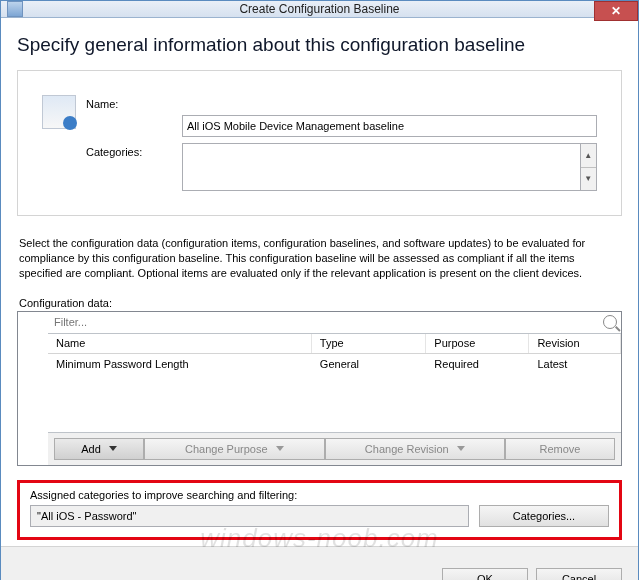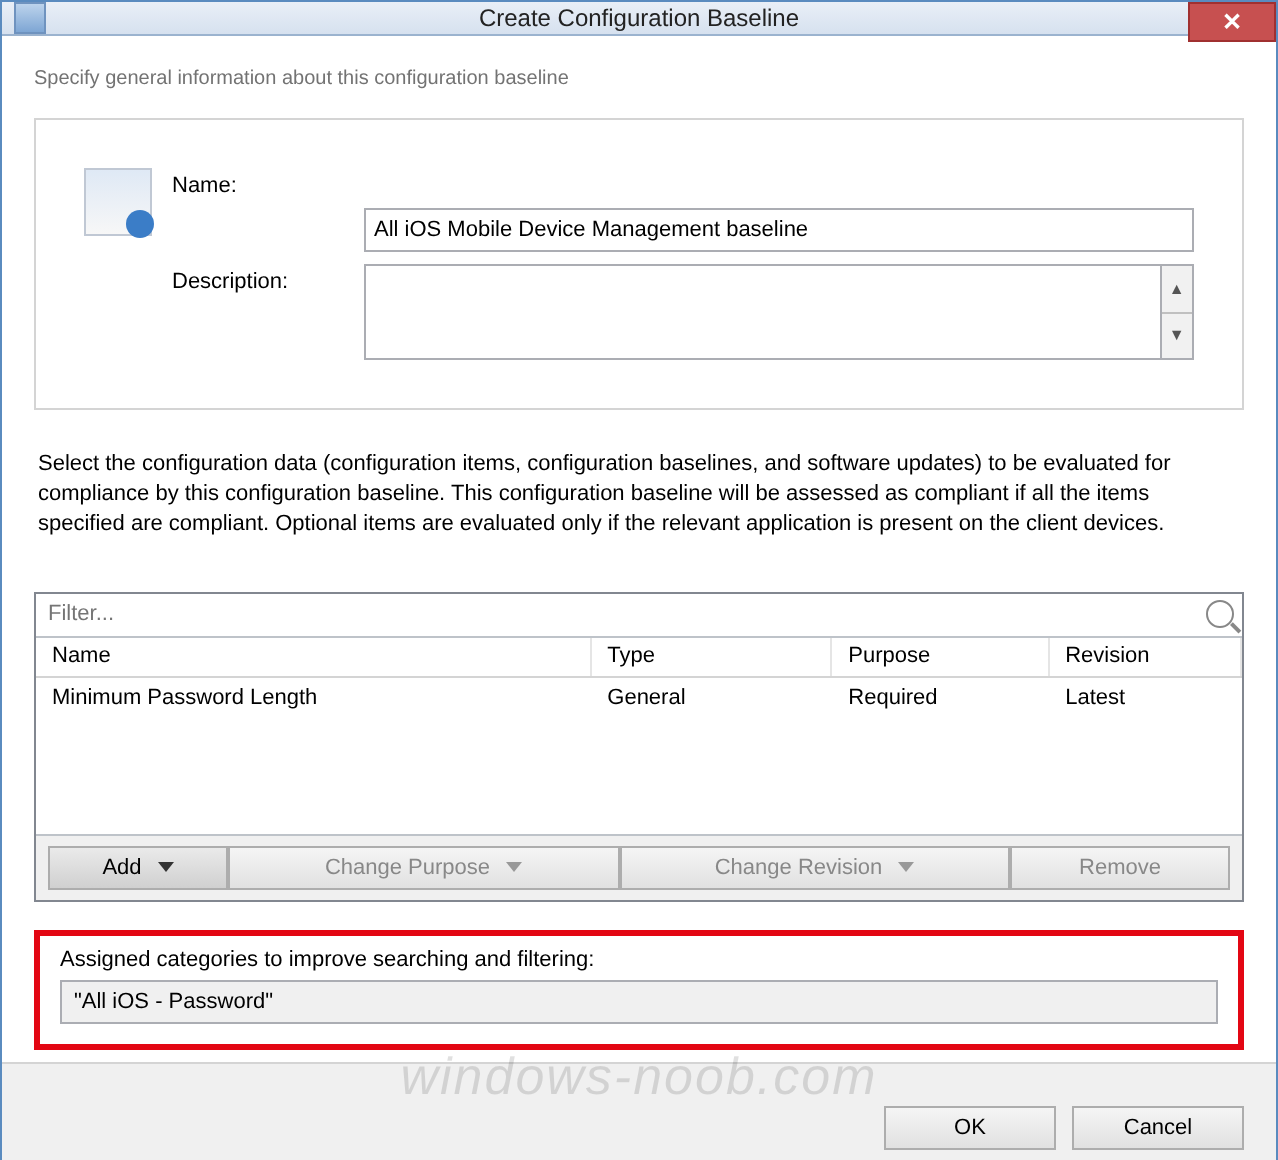--- a/index.html
+++ b/index.html
@@ -56,22 +56,22 @@
     font-weight: bold;
     border: 1px solid #a03030;
   }
   .content {
     flex: 1;
     padding: 10px 16px 6px 16px;
     display: flex;
     flex-direction: column;
   }
   .pagetitle {
-    color: #737373;
-    font-size: 10px;
+    color: #0f172a;
+    font-size: 19px;
     margin: 6px 0 14px 0;
   }
   .generalbox {
     border: 1px solid #d4d4d4;
     padding: 24px;
     margin-bottom: 10px;
     display: flex;
     gap: 10px;
   }
   .gb-icon {
@@ -126,26 +126,27 @@
     flex:1;
     background:#f1f1f1;
     display:flex;align-items:center;justify-content:center;
     font-size:8px;color:#555;
     border-bottom:1px solid #c0c0c0;
   }
   .spin div:last-child{border-bottom:none;}
   .instr {
     color: #000;
     line-height: 1.35;
-    margin: 10px 2px 26px 2px;
+    margin: 10px 2px 8px 2px;
   }
   .cfglabel { margin: 8px 0 2px 2px; }
   .gridbox {
     border: 1px solid #828790;
     background: #fff;
+    padding-left: 30px;
   }
   .filterbox{
     display:flex;align-items:center;
     border-bottom:1px solid #bec3c9;
     height:22px;
     padding:0 4px;
   }
   .filterbox input{
     flex:1;border:none;outline:none;font:inherit;color:#777;
     background:transparent;
@@ -245,33 +246,34 @@
   </div>
 
   <div class="content">
     <div class="pagetitle">Specify general information about this configuration baseline</div>
 
     <div class="generalbox">
       <div class="gb-icon"></div>
       <div class="gb-fields">
         <div class="lbl">Name:</div>
         <input class="txtin" type="text" value="All iOS Mobile Device Management baseline" style="">
-        <div class="lbl">Description:</div>
+        <div class="lbl">Categories:</div>
         <div class="descwrap">
           <textarea class="desc" style=""></textarea>
           <div class="spin">
             <div>▲</div>
             <div>▼</div>
           </div>
         </div>
       </div>
     </div>
 
     <div class="instr">Select the configuration data (configuration items, configuration baselines, and software updates) to be evaluated for compliance by this configuration baseline. This configuration baseline will be assessed as compliant if all the items specified are compliant. Optional items are evaluated only if the relevant application is present on  the client devices.</div>
 
+    <div class="cfglabel">Configuration data:</div>
 
     <div class="gridbox">
       <div class="filterbox">
         <input type="text" placeholder="Filter..." style="">
         <div class="magnify"></div>
       </div>
       <table class="cfg">
         <thead>
           <tr>
             <th style="width:46%">Name</th>
@@ -306,20 +308,23 @@
         <div class="btn disabled">
           <span>Remove</span>
         </div>
       </div>
     </div>
 
     <div class="redbox">
       <div>Assigned categories to improve searching and filtering:</div>
       <div class="catrow">
         <div class="catval">"All iOS - Password"</div>
+        <div class="btn" style="min-width:130px">
+          <span>Categories...</span>
+        </div>
       </div>
     </div>
   </div>
 
   <div class="footer">
     <div class="btn">
       <span>OK</span>
     </div>
     <div class="btn">
       <span>Cancel</span>

